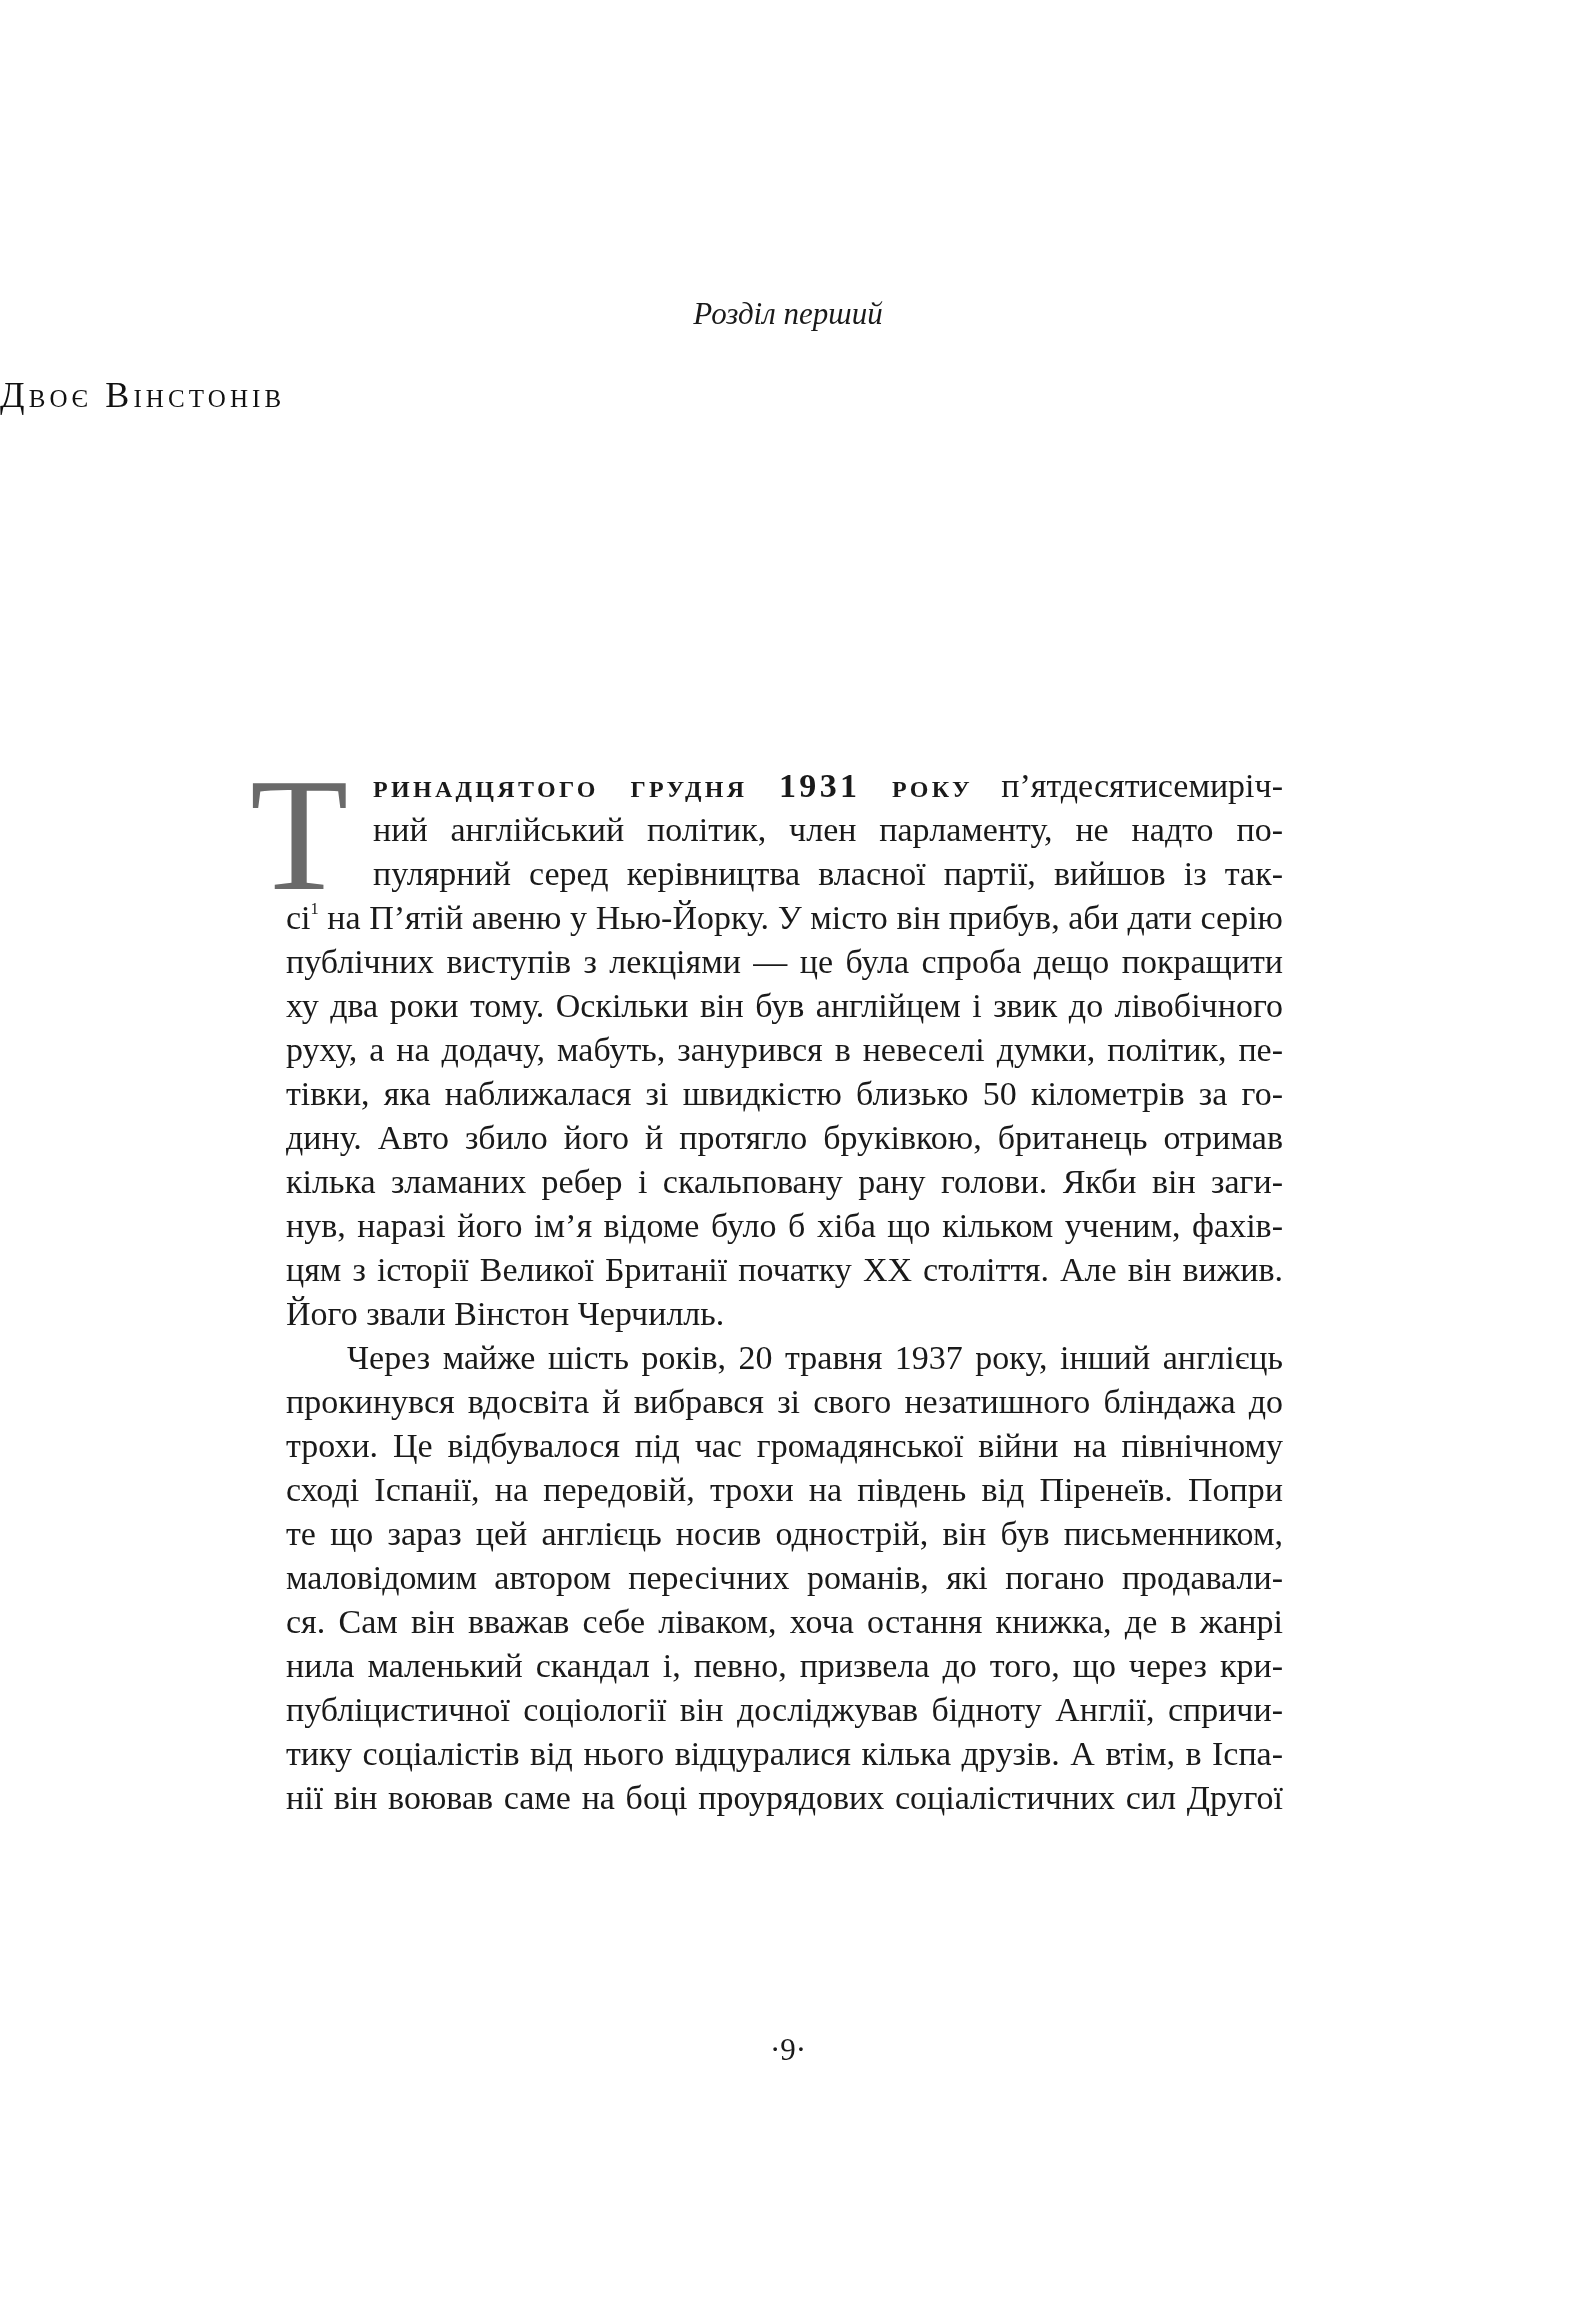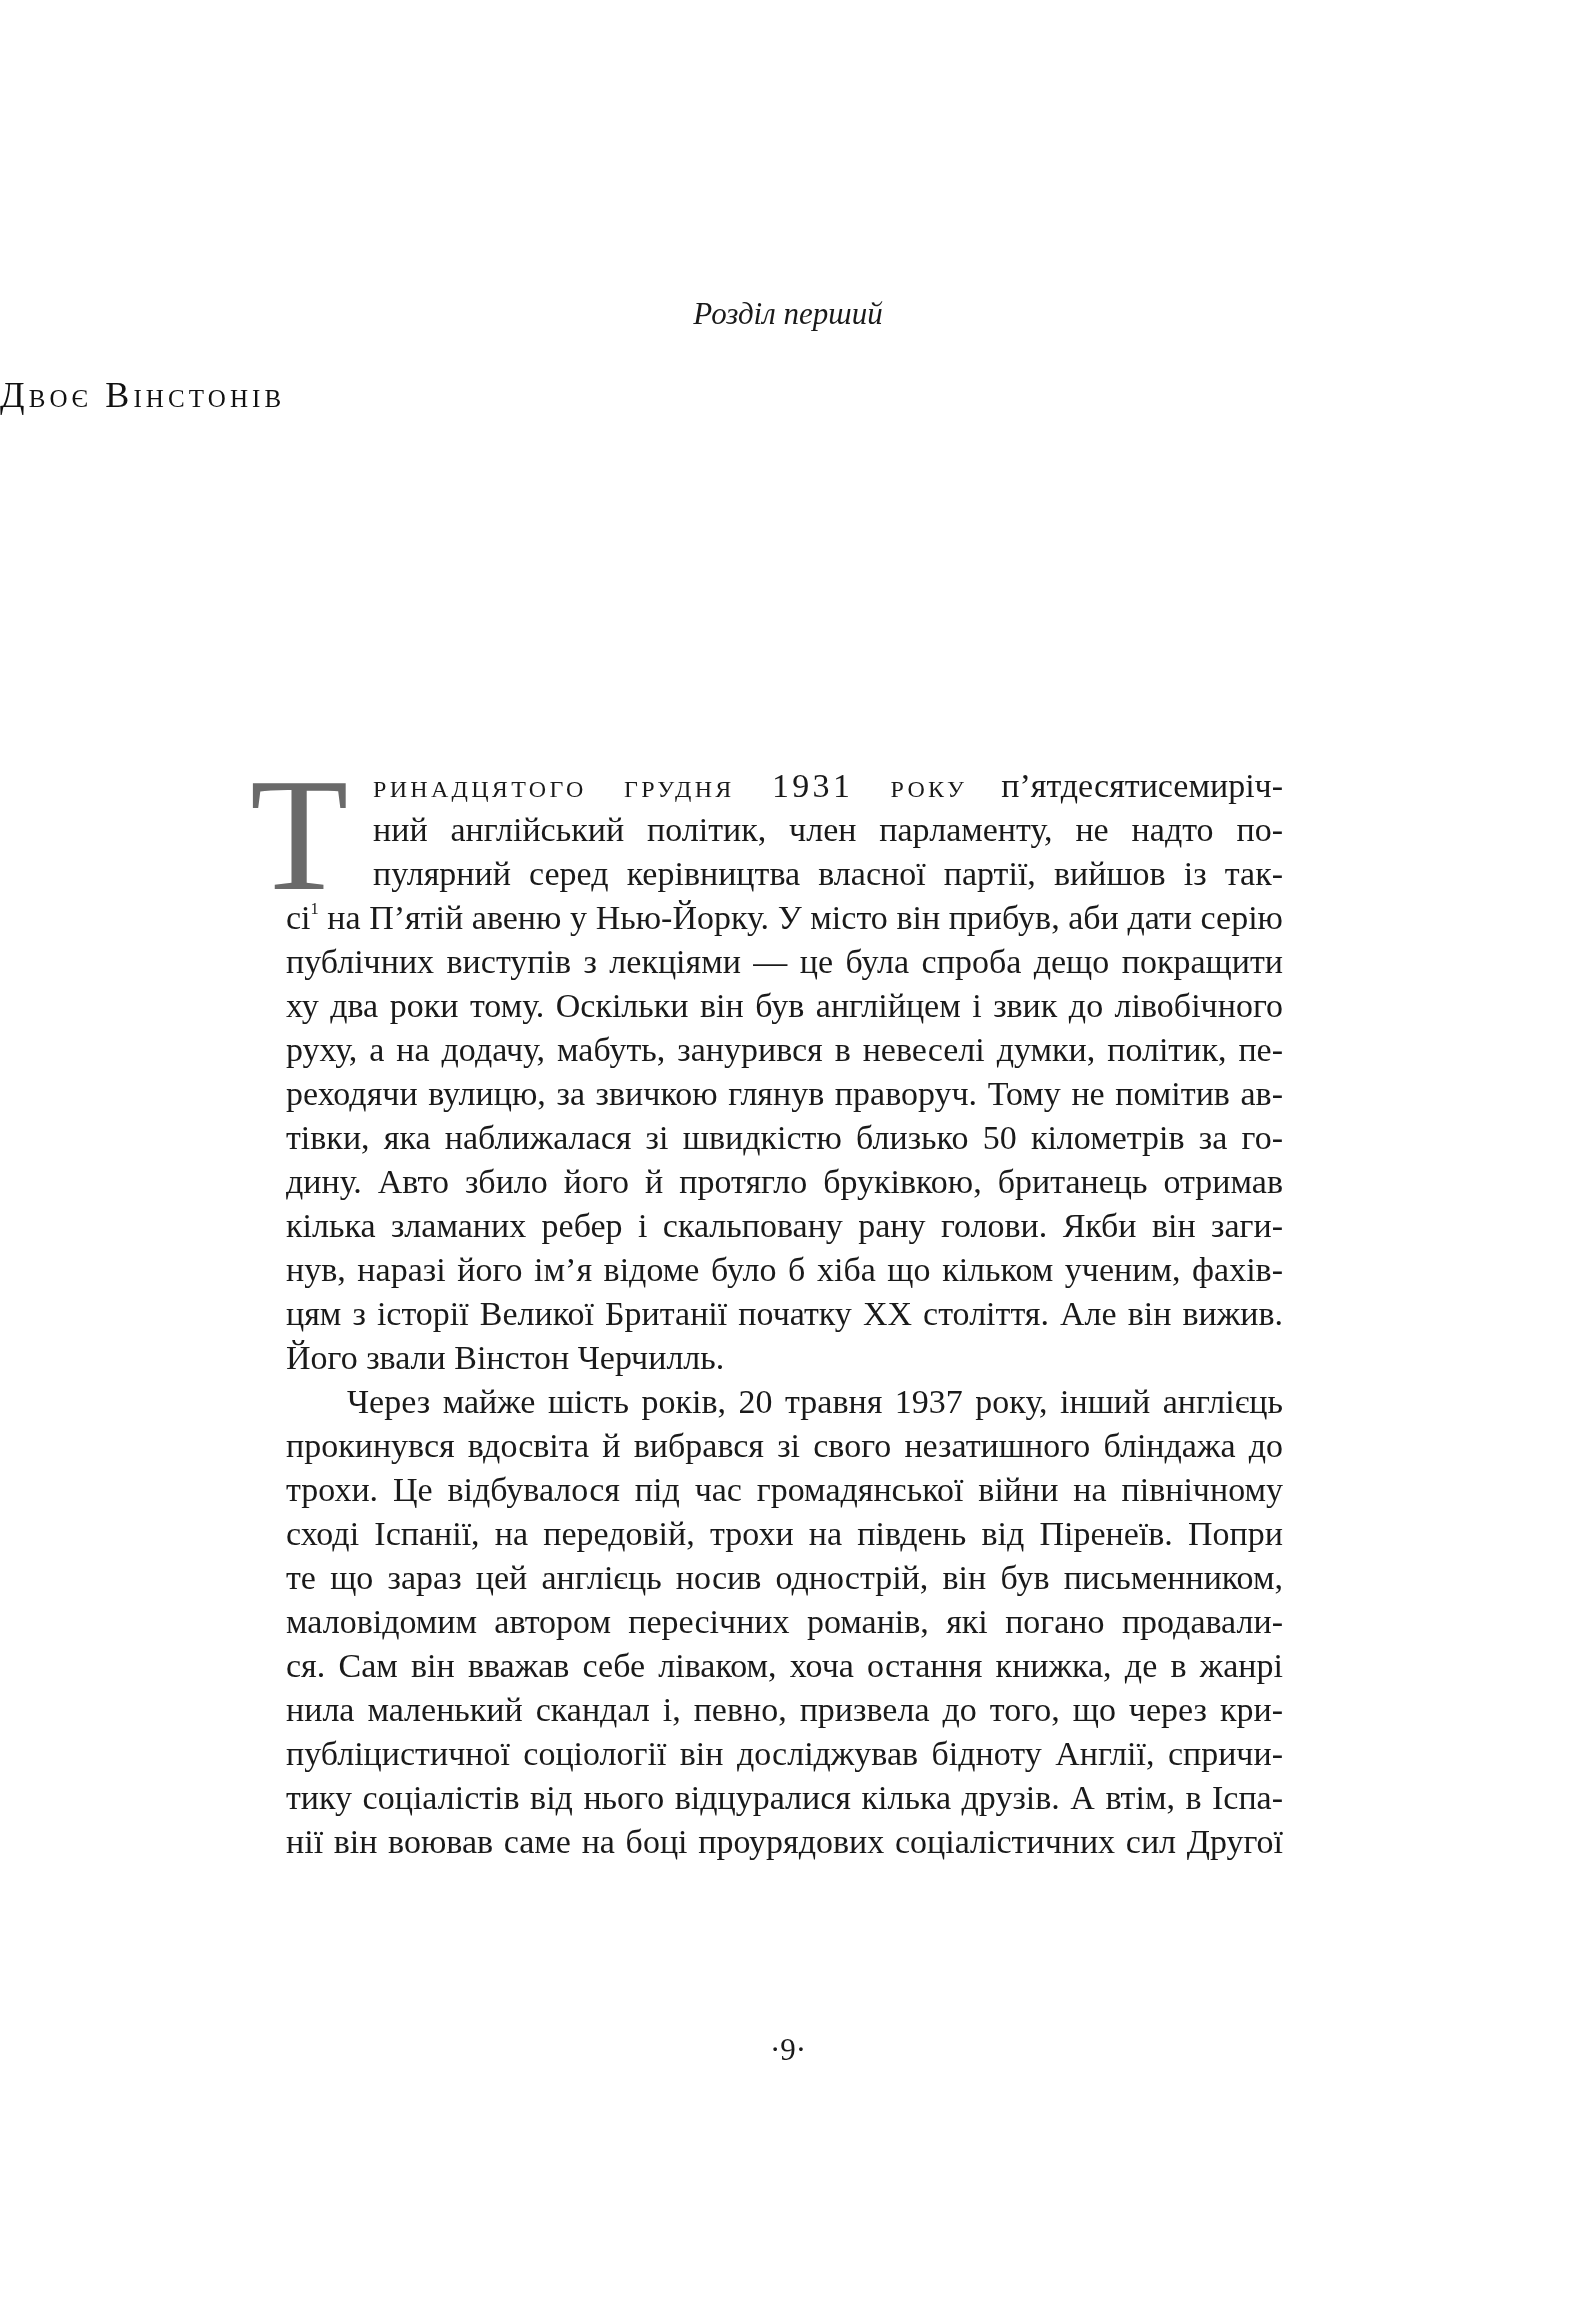--- a/index.html
+++ b/index.html
@@ -73,21 +73,21 @@
     .drop-cap {
       position: absolute;
       left: 0px;
       top: 10px;
       font-family: "Liberation Serif", "DejaVu Serif", serif;
       font-size: 161px;
       line-height: 123px;
       color: #6a6a6a;
     }
     .lead-in {
-      font-weight: normal;
+      font-weight: bold;
       letter-spacing: 3.3px;
       font-variant: small-caps;
     }
     sup.fn {
       font-size: 16.4px;
       vertical-align: 15px;
       line-height: 0;
     }
     .page-number {
       position: absolute;
@@ -111,21 +111,20 @@
   <div class="body-text">
     <span class="drop-cap">Т</span>
 
     <span class="line dc"><span class="lead-in">ринадцятого грудня 1931 року</span><span> п’ятдесятисемиріч-</span></span>
     <span class="line dc">ний англійський політик, член парламенту, не надто по-</span>
     <span class="line dc">пулярний серед керівництва власної партії, вийшов із так-</span>
     <span class="line"><span>сі</span><sup class="fn">1</sup><span> на П’ятій авеню у Нью-Йорку. У місто він прибув, аби дати серію</span></span>
     <span class="line">публічних виступів з лекціями — це була спроба дещо покращити</span>
     <span class="line">ху два роки тому. Оскільки він був англійцем і звик до лівобічного</span>
     <span class="line">руху, а на додачу, мабуть, занурився в невеселі думки, політик, пе-</span>
-    <span class="line">реходячи вулицю, за звичкою глянув праворуч. Тому не помітив ав-</span>
     <span class="line">тівки, яка наближалася зі швидкістю близько 50 кілометрів за го-</span>
     <span class="line">дину. Авто збило його й протягло бруківкою, британець отримав</span>
     <span class="line">кілька зламаних ребер і скальповану рану голови. Якби він заги-</span>
     <span class="line">нув, наразі його ім’я відоме було б хіба що кільком ученим, фахів-</span>
     <span class="line">цям з історії Великої Британії початку XX століття. Але він вижив.</span>
     <span class="line last">Його звали Вінстон Черчилль.</span>
     <span class="line indent">Через майже шість років, 20 травня 1937 року, інший англієць</span>
     <span class="line">прокинувся вдосвіта й вибрався зі свого незатишного бліндажа до</span>
     <span class="line">трохи. Це відбувалося під час громадянської війни на північному</span>
     <span class="line">сході Іспанії, на передовій, трохи на південь від Піренеїв. Попри</span>

